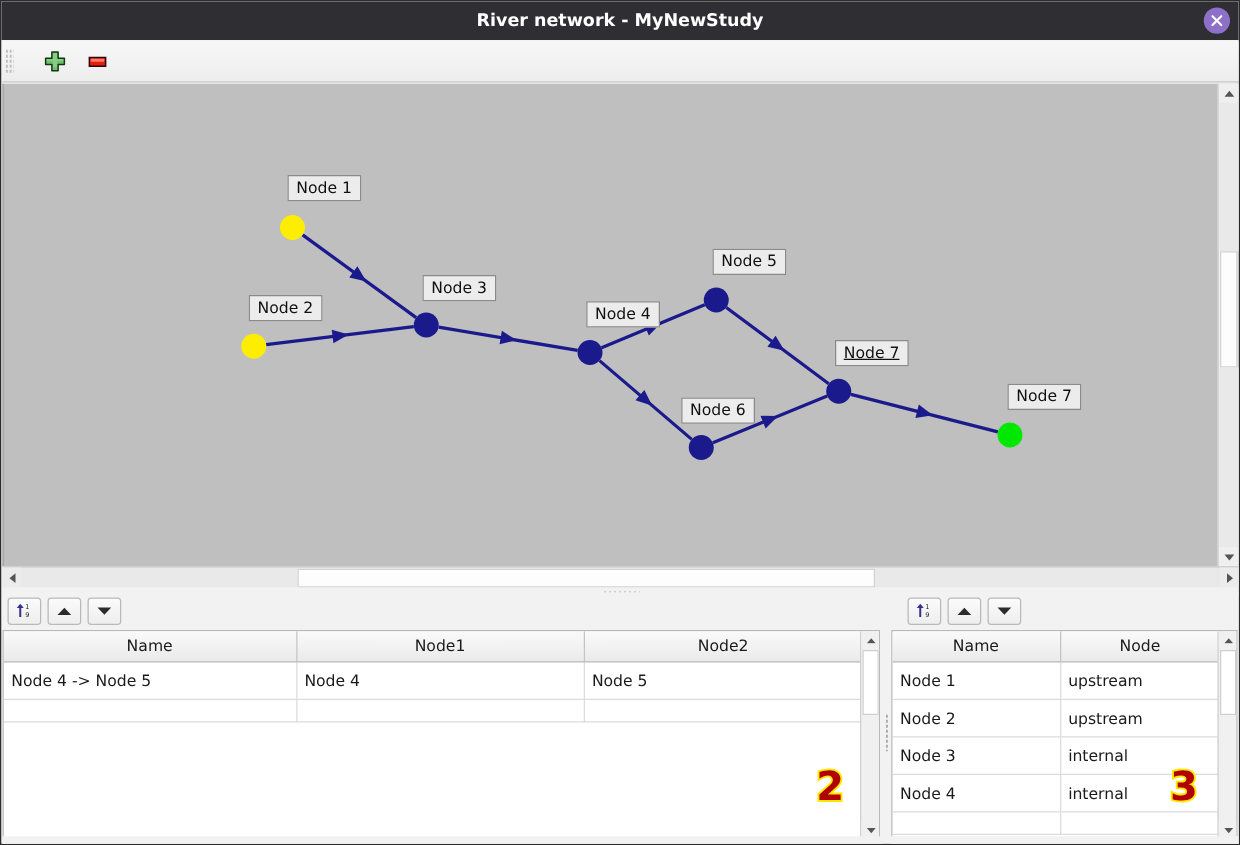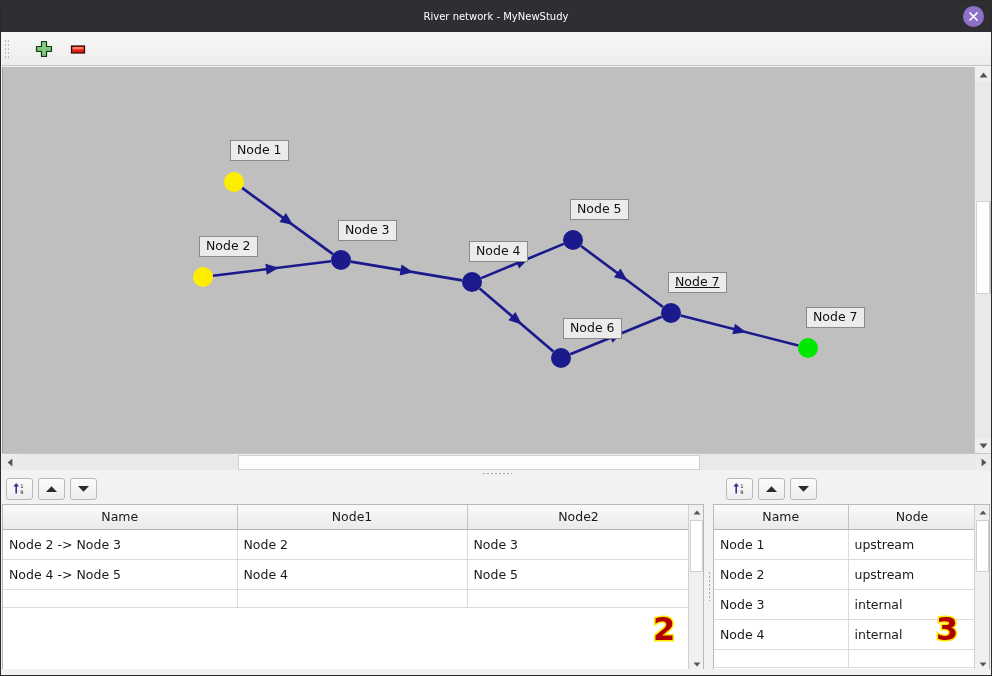--- a/index.html
+++ b/index.html
@@ -20,22 +20,22 @@
 
   
   #titlebar {
     position: absolute; left: 0; top: 0;
     width: 990px; height: 31px;
     background: #2f2e33;
     color: #ffffff;
     display: flex; align-items: center; justify-content: center;
   }
   #titlebar .title {
-    font-size: 10px;
-    font-weight: normal;
+    font-size: 14px;
+    font-weight: bold;
     letter-spacing: 0px;
     color: #ffffff;
   }
   #close-btn {
     position: absolute; right: 7px; top: 5px;
     width: 21px; height: 21px; border-radius: 50%;
     background: #8f70c8;
     display: flex; align-items: center; justify-content: center;
     cursor: pointer;
   }
@@ -292,21 +292,21 @@
           <circle cx="668" cy="246" r="10" fill="#1a1a8c"></circle>
           <circle cx="805" cy="281" r="10" fill="#00e800"></circle>
         </g>
     </svg>
     <div id="labels-layer">
         <div class="node-label" style="left: 227px; top: 73px;">Node 1</div>
         <div class="node-label" style="left: 196px; top: 169px;">Node 2</div>
         <div class="node-label" style="left: 335px; top: 153px;">Node 3</div>
         <div class="node-label" style="left: 466px; top: 174px;">Node 4</div>
         <div class="node-label" style="left: 567px; top: 132px;">Node 5</div>
-        <div class="node-label" style="left: 560px; top: 251px;">Node 6</div>
+        <div class="node-label" style="left: 542px; top: 251px;">Node 6</div>
         <div class="node-label" style="left: 665px; top: 205px; text-decoration: underline;">Node 7</div>
         <div class="node-label" style="left: 803px; top: 240px;">Node 7</div>
       </div>
 
   </div>
 
   <div class="vscroll">
     <div class="arr">
       <svg width="9" height="6" viewBox="0 0 9 6">
         <path d="M4.5 0.6 L8.4 5.4 L0.6 5.4 z" fill="#555555"></path>
@@ -370,25 +370,20 @@
             <col style="width:223px">
         </colgroup>
         <thead>
             <tr>
               <th>Name</th>
               <th>Node1</th>
               <th>Node2</th>
             </tr>
           </thead>
         <tbody>
-            <tr>
-              <td>Node 2 -&gt; Node 3</td>
-              <td>Node 2</td>
-              <td>Node 3</td>
-            </tr>
             <tr>
               <td>Node 4 -&gt; Node 5</td>
               <td>Node 4</td>
               <td>Node 5</td>
             </tr>
             <tr class="empty">
               <td></td>
               <td></td>
               <td></td>
             </tr>

